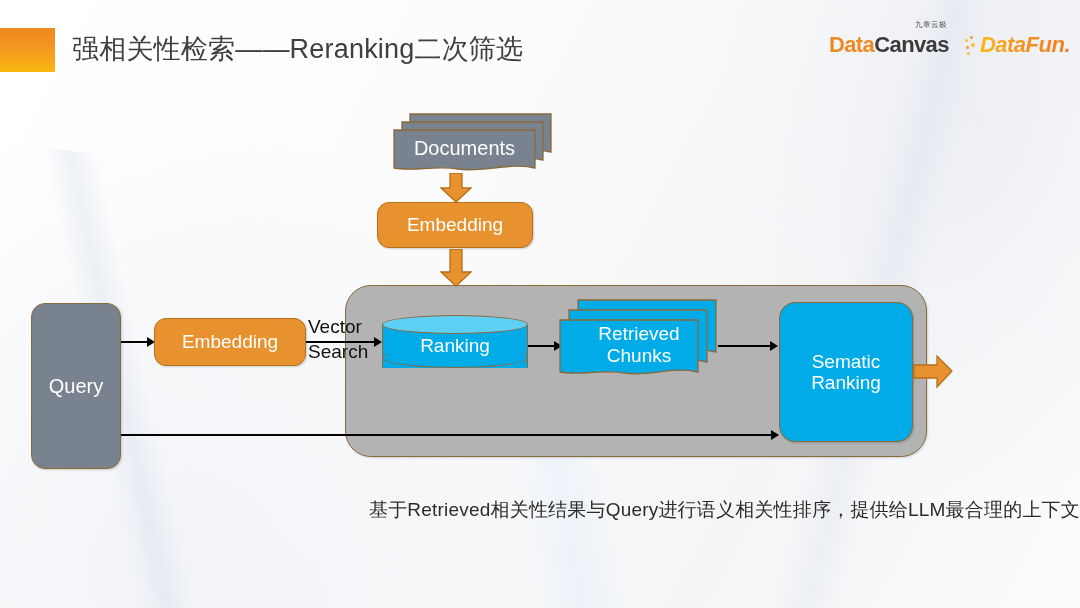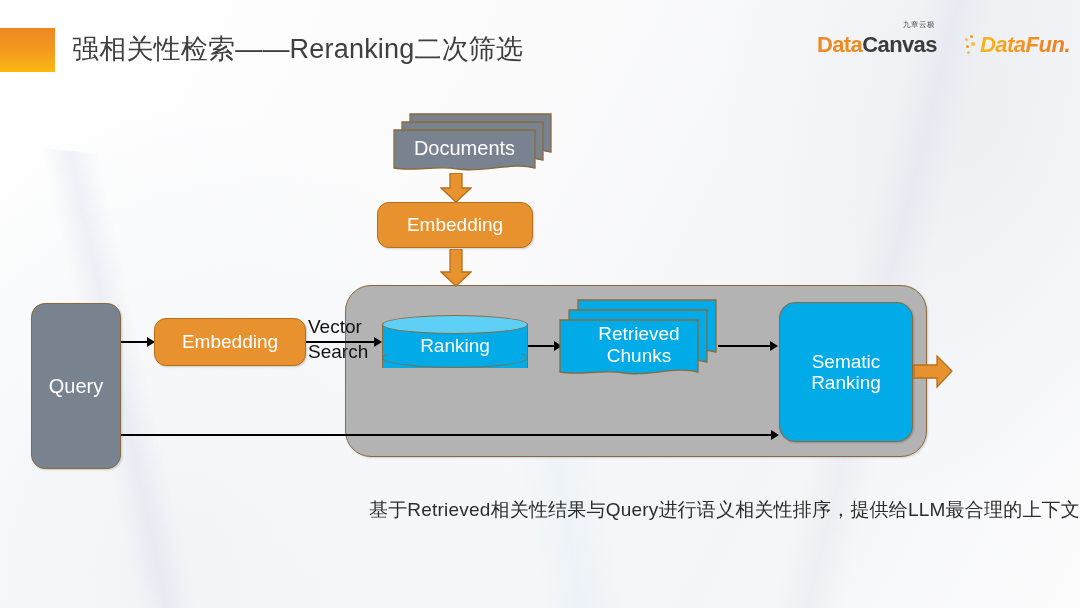--- a/index.html
+++ b/index.html
@@ -55,41 +55,41 @@
     letter-spacing: 0.2px;
     white-space: nowrap;
   }
   
   #logo-group {
     position: absolute;
     right: 10px; top: 22px;
     height: 34px;
     display: flex;
     align-items: flex-end;
-    gap: 28px;
+    gap: 16px;
   }
   .logo-dc { position: relative; height: 34px; display: flex; align-items: flex-end; }
   .logo-dc .dc-cn {
     position: absolute;
     right: 2px; top: -2px;
     font-size: 7.5px;
     color: #4d4d4d;
     letter-spacing: 0.5px;
     white-space: nowrap;
   }
   .logo-dc .dc-word {
     font-size: 22px;
     font-weight: bold;
     line-height: 22px;
     letter-spacing: -0.6px;
     white-space: nowrap;
   }
   .logo-dc .dc-data { color: #ef8a22; }
   .logo-dc .dc-canvas { color: #3b3b3b; }
-  .logo-df { display: flex; align-items: flex-start; gap: 2px; }
+  .logo-df { display: flex; align-items: center; gap: 2px; }
   .df-dots { position: relative; width: 13px; height: 20px; }
   .df-dots i {
     position: absolute;
     display: block;
     width: 3.2px; height: 3.2px;
     border-radius: 50%;
     background: #f5a623;
   }
   .df-dots i:nth-child(1){ left:0px;  top:4px;  background:#fbc02d; }
   .df-dots i:nth-child(2){ left:5px;  top:1px;  background:#f59a1e; }

